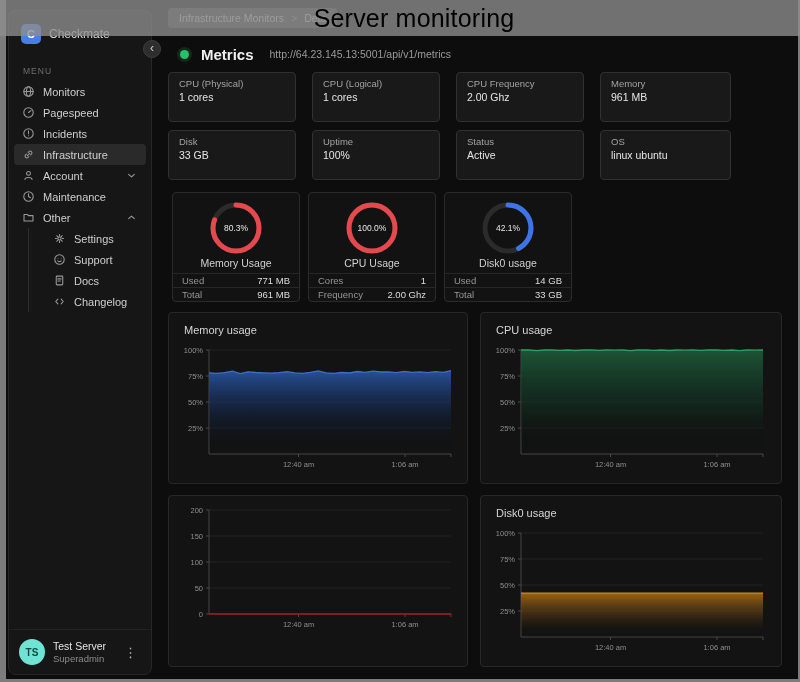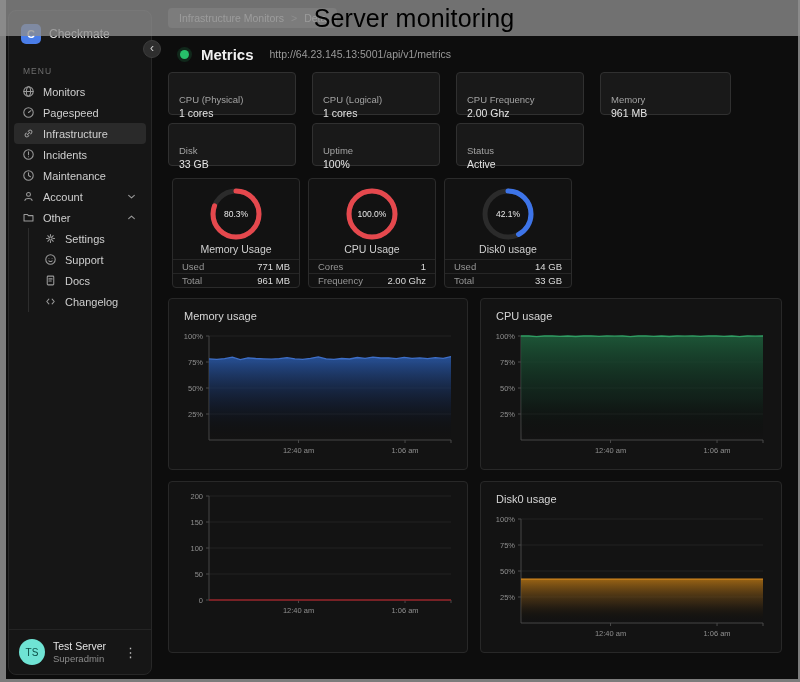--- a/index.html
+++ b/index.html
@@ -30,42 +30,42 @@
   .menu-label { font-size:8.5px; letter-spacing:1px; color:#6f6f6f; margin:12px 0 5px 14px; }
   nav { flex:1; }
   .nav-item { display:flex; align-items:center; gap:8px; height:21px; margin:0 5px; padding:0 8px;
     border-radius:4px; cursor:pointer; }
   .nav-item.active { background:#2a2a2a; }
   .nav-item .lbl { font-size:11px; color:#cfcfcf; }
   .nav-item .chev { margin-left:auto; display:flex; }
   .icn { width:13px; height:13px; display:inline-flex; flex:none; }
   .icn svg { width:13px; height:13px; stroke:#9a9a9a; fill:none; stroke-width:1.3; stroke-linecap:round; stroke-linejoin:round; }
   .subnav { margin-left:19px; border-left:1px solid #2d2d2d; }
-  .subnav .nav-item { margin:0 5px 0 7px; }
+  .subnav .nav-item { margin:0 5px 0 16px; }
   .user-row { border-top:1px solid #242424; padding:9px 10px; display:flex; align-items:center; gap:8px; }
   .avatar { width:26px; height:26px; border-radius:50%; background:#6fe3d4; color:#0b4f46;
-    font-size:10px; font-weight:normal; display:flex; align-items:center; justify-content:center; }
+    font-size:10px; font-weight:bold; display:flex; align-items:center; justify-content:center; }
   .user-name { font-size:10.5px; color:#e3e3e3; }
   .user-role { font-size:9.5px; color:#8d8d8d; margin-top:1px; }
   .kebab { margin-left:auto; color:#bdbdbd; font-size:13px; cursor:pointer; padding:2px 4px; }
 
   .collapse-btn { position:absolute; left:137px; top:40px; width:18px; height:18px; border-radius:50%;
     background:#2e2e2e; border:1px solid #3d3d3d; color:#d0d0d0; font-size:12px; line-height:15px;
     text-align:center; z-index:20; cursor:pointer; }
 
   
   main { position:absolute; left:154px; top:36px; right:0; bottom:0; padding:4px 12px 0 8px; overflow:hidden; }
   .page-header { display:flex; align-items:center; gap:8px; height:24px; margin:2px 0 6px 12px; }
   .status-dot { width:9px; height:9px; border-radius:50%; background:#27c06a; box-shadow:0 0 0 3px rgba(39,192,106,0.15); }
   .page-title { font-size:15px; font-weight:bold; color:#f0f0f0; margin-left:4px; }
   .page-url { font-size:10.5px; color:#9a9a9a; margin-left:8px; }
   .hdr-right { margin-left:auto; display:flex; gap:20px; font-size:10.5px; color:#9a9a9a; }
 
   .stats-grid { display:grid; grid-template-columns:128px 128px 128px 131px; gap:8px 16px; margin-top:6px; }
-  .stat-card { background:#191919; border:1px solid #303030; border-radius:4px; padding:20px 10px; height:43px; }
+  .stat-card { background:#191919; border:1px solid #303030; border-radius:4px; padding:4px 10px; height:50px; }
   .stat-card .s-label { font-size:9.5px; color:#a3a3a3; line-height:1.45; }
   .stat-card .s-value { font-size:10.5px; color:#e5e5e5; line-height:1.3; }
 
   .gauges-row { display:flex; gap:8px; margin:12px 0 0 4px; }
   .gauge-card { width:128px; height:110px; background:#121212; border:1px solid #2b2b2b; border-radius:4px;
     overflow:hidden; }
   .gauge-ring { position:relative; width:56px; height:56px; margin:7px auto 0 auto; }
   .gauge-ring svg { transform:rotate(-90deg); }
   .gauge-pct { position:absolute; inset:0; display:flex; align-items:center; justify-content:center;
     font-size:8.5px; color:#e8e8e8; }
@@ -112,64 +112,64 @@
         </div>
         <div class="nav-item">
           <span class="icn">
             <svg viewBox="0 0 16 16">
               <circle cx="8" cy="8" r="5.8"></circle>
               <path d="M8 8l3-2.4"></path>
             </svg>
           </span>
           <span class="lbl">Pagespeed</span>
         </div>
+        <div class="nav-item">
+          <span class="icn">
+            <svg viewBox="0 0 16 16">
+              <circle cx="8" cy="8" r="5.8"></circle>
+              <path d="M8 4.8v3.6"></path>
+              <circle cx="8" cy="10.8" r=".7" fill="#9a9a9a" stroke="none"></circle>
+            </svg>
+          </span>
+          <span class="lbl">Incidents</span>
+        </div>
         <div class="nav-item active">
           <span class="icn">
             <svg viewBox="0 0 16 16">
               <path d="M6.6 9.4l2.8-2.8"></path>
               <path d="M7.6 5.4l1-1a2.2 2.2 0 0 1 3.1 3.1l-1 1"></path>
               <path d="M8.4 10.6l-1 1a2.2 2.2 0 0 1-3.1-3.1l1-1"></path>
             </svg>
           </span>
           <span class="lbl">Infrastructure</span>
         </div>
         <div class="nav-item">
           <span class="icn">
             <svg viewBox="0 0 16 16">
-              <circle cx="8" cy="8" r="5.8"></circle>
-              <path d="M8 4.8v3.6"></path>
-              <circle cx="8" cy="10.8" r=".7" fill="#9a9a9a" stroke="none"></circle>
-            </svg>
-          </span>
-          <span class="lbl">Incidents</span>
+              <circle cx="8" cy="5.4" r="2.4"></circle>
+              <path d="M3.6 12.8c.6-3 8.2-3 8.8 0"></path>
+            </svg>
+          </span>
+          <span class="lbl">Account</span>
+          <span class="chev">
+            <span class="icn">
+              <svg viewBox="0 0 16 16">
+                <path d="M4.5 6.5L8 9.8l3.5-3.3"></path>
+              </svg>
+            </span>
+          </span>
         </div>
         <div class="nav-item">
           <span class="icn">
             <svg viewBox="0 0 16 16">
               <circle cx="8" cy="8" r="5.8"></circle>
               <path d="M8 4.6V8l2.4 1.5"></path>
             </svg>
           </span>
           <span class="lbl">Maintenance</span>
-        </div>
-        <div class="nav-item">
-          <span class="icn">
-            <svg viewBox="0 0 16 16">
-              <circle cx="8" cy="5.4" r="2.4"></circle>
-              <path d="M3.6 12.8c.6-3 8.2-3 8.8 0"></path>
-            </svg>
-          </span>
-          <span class="lbl">Account</span>
-          <span class="chev">
-            <span class="icn">
-              <svg viewBox="0 0 16 16">
-                <path d="M4.5 6.5L8 9.8l3.5-3.3"></path>
-              </svg>
-            </span>
-          </span>
         </div>
         <div class="nav-item">
           <span class="icn">
             <svg viewBox="0 0 16 16">
               <path d="M2.5 4.2h4l1.4 1.5h5.6v6.6h-11z"></path>
             </svg>
           </span>
           <span class="lbl">Other</span>
           <span class="chev">
             <span class="icn">
@@ -259,20 +259,24 @@
           <div class="s-label">Disk</div>
           <div class="s-value">33 GB</div>
         </div>
         <div class="stat-card">
           <div class="s-label">Uptime</div>
           <div class="s-value">100%</div>
         </div>
         <div class="stat-card">
           <div class="s-label">Status</div>
           <div class="s-value">Active</div>
+        </div>
+        <div class="stat-card">
+          <div class="s-label">OS</div>
+          <div class="s-value">linux ubuntu</div>
         </div>
       </div>
     <div class="gauges-row" id="gauges">
         <div class="gauge-card">
           <div class="gauge-ring"><svg width="56" height="56" viewBox="0 0 56 56">
               <circle cx="28" cy="28" r="23" stroke="#2b2b2b" stroke-width="5" fill="none"></circle>
               <circle cx="28" cy="28" r="23" stroke="#e5484d" stroke-width="5" fill="none" stroke-linecap="round" stroke-dasharray="116.04414943829977 144.51326206513048"></circle>
             </svg><div class="gauge-pct">80.3%</div></div>
           <div class="gauge-title">Memory Usage</div>
           <div class="gauge-rows">

